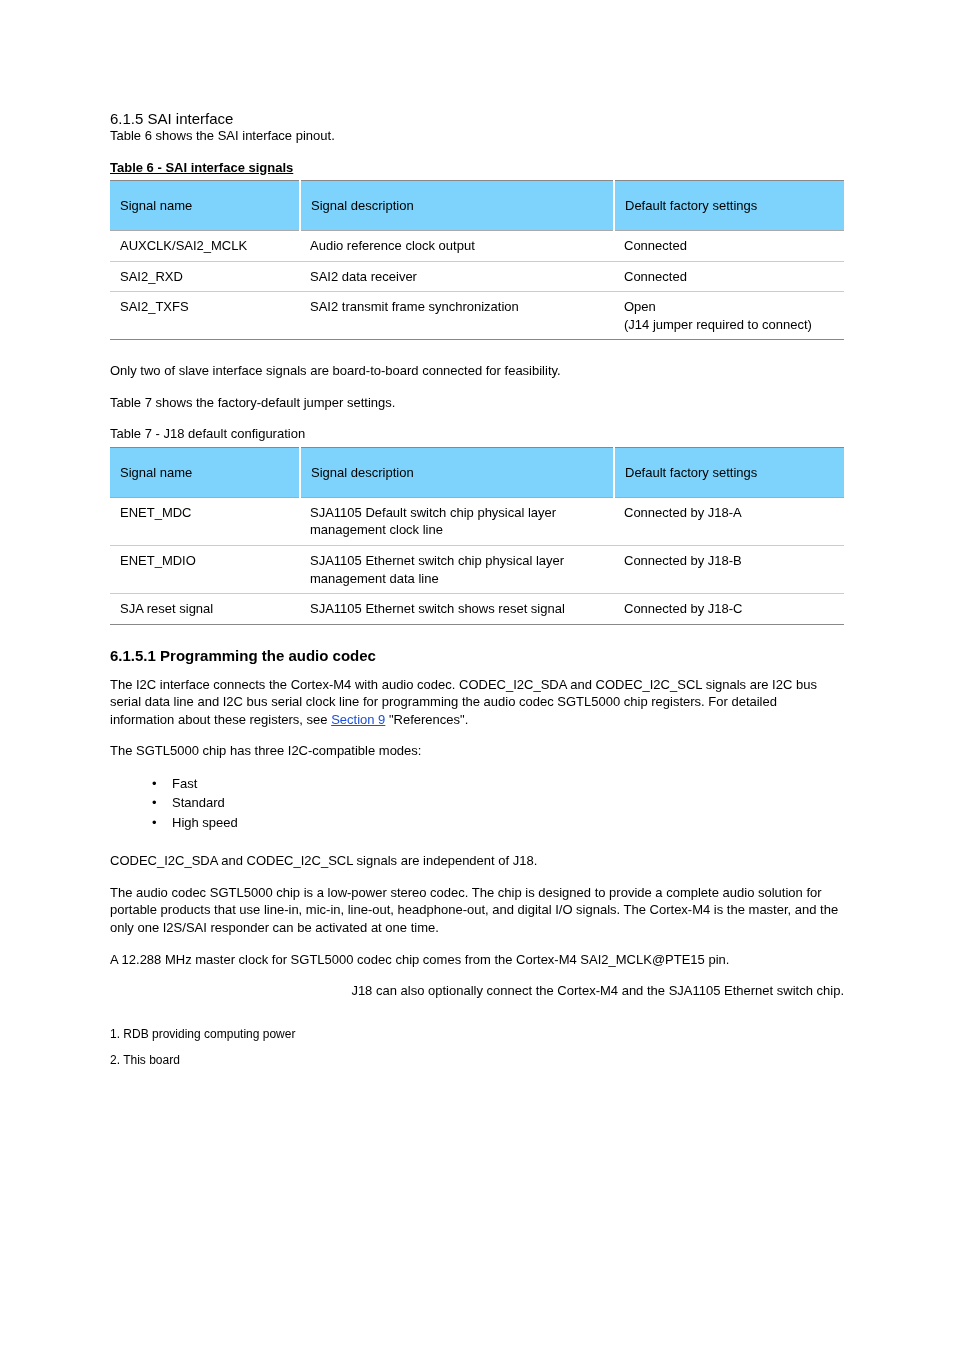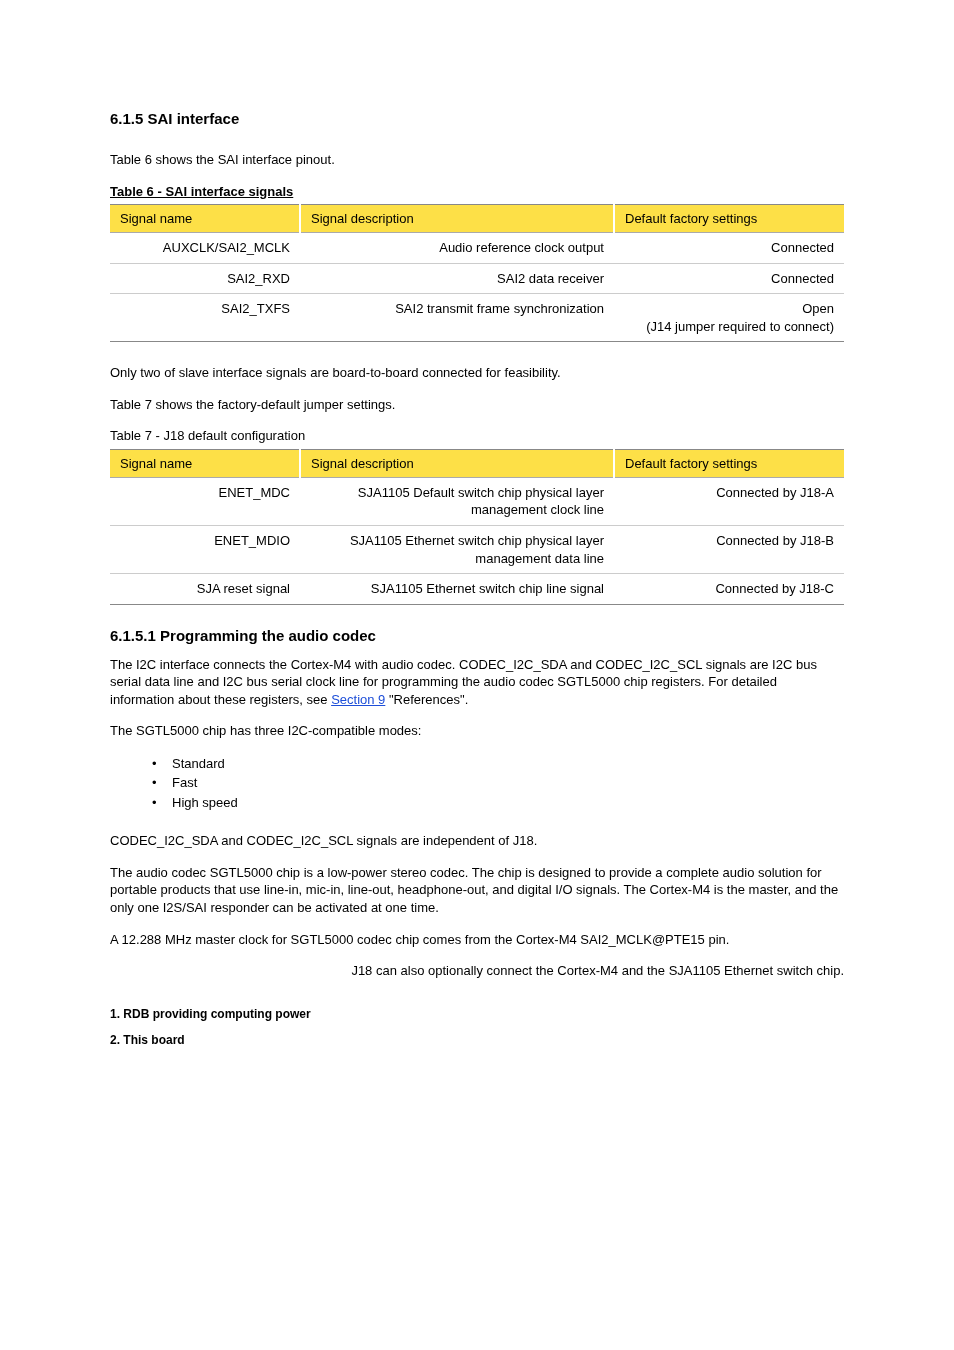--- a/index.html
+++ b/index.html
@@ -12,54 +12,53 @@
       height: 1350px;
       background: #ffffff;
       font-family: Arial, Helvetica, sans-serif;
       font-size: 13px;
       color: #000;
       padding: 110px 110px 60px 110px;
       position: relative;
     }
     .section-heading {
       font-size: 15px;
-      font-weight: bold;
-      margin-bottom: 24px;
+      font-weight: normal;
+      margin-bottom: 0;
     }
     .content-para {
       font-size: 13px;
       line-height: 1.35;
       margin-bottom: 14px;
     }
     table.data-table {
       width: 100%;
       border-collapse: collapse;
       margin-bottom: 22px;
       border-top: 1.5px solid #888;
       border-bottom: 1.5px solid #888;
     }
     table.data-table th {
-      background: #fde047;
+      background: #7dd3fc;
       text-align: left;
       font-weight: normal;
       font-size: 13px;
-      padding: 6px 10px;
+      padding: 17px 10px;
       border-bottom: 1px solid #aaa;
       border-right: 2px solid #fff;
     }
     table.data-table th:last-child {
       border-right: none;
     }
     table.data-table td {
       padding: 6px 10px;
       font-size: 13px;
       vertical-align: top;
       border-bottom: 1px solid #ccc;
       line-height: 1.35;
-      text-align: right;
     }
     table.data-table tr:last-child td {
       border-bottom: none;
     }
     .subheading {
       font-size: 15px;
       font-weight: bold;
       margin-top: 8px;
       margin-bottom: 12px;
     }
@@ -81,21 +80,20 @@
     ul.bullet-list li::before {
       content: "•";
       position: absolute;
       left: 0;
       font-size: 13px;
     }
     .footnote {
       font-size: 12px;
       line-height: 1.35;
       margin-bottom: 10px;
-      font-weight: bold;
     }
     .col-name { width: 190px; }
     .col-desc { width: auto; }
     .col-value { width: 230px; }
   </style>
 </head>
 <body>
 
 <div class="section-heading">6.1.5 SAI interface</div>
 
@@ -160,37 +158,37 @@
       <td>SJA1105 Default switch chip physical layer management clock line</td>
       <td>Connected by J18-A</td>
     </tr>
     <tr>
       <td>ENET_MDIO</td>
       <td>SJA1105 Ethernet switch chip physical layer management data line</td>
       <td>Connected by J18-B</td>
     </tr>
     <tr>
       <td>SJA reset signal</td>
-      <td>SJA1105 Ethernet switch chip line signal</td>
+      <td>SJA1105 Ethernet switch shows reset signal</td>
       <td>Connected by J18-C</td>
     </tr>
   </tbody>
 </table>
 
 <div class="subheading">6.1.5.1 Programming the audio codec</div>
 
 <p class="content-para">
   <span>The I2C interface connects the Cortex-M4 with audio codec. CODEC_I2C_SDA and CODEC_I2C_SCL signals are I2C bus serial data line and I2C bus serial clock line for programming the audio codec SGTL5000 chip registers. For detailed information about these registers, see </span><a href="#" class="link">Section 9</a><span> "References".</span>
 </p>
 
 <p class="content-para">The SGTL5000 chip has three I2C-compatible modes:</p>
 
 <ul class="bullet-list">
+  <li>Fast</li>
   <li>Standard</li>
-  <li>Fast</li>
   <li>High speed</li>
 </ul>
 
 <p class="content-para">CODEC_I2C_SDA and CODEC_I2C_SCL signals are independent of J18.</p>
 <p class="content-para">The audio codec SGTL5000 chip is a low-power stereo codec. The chip is designed to provide a complete audio solution for portable products that use line-in, mic-in, line-out, headphone-out, and digital I/O signals. The Cortex-M4 is the master, and the only one I2S/SAI responder can be activated at one time.</p>
 <p class="content-para">A 12.288 MHz master clock for SGTL5000 codec chip comes from the Cortex-M4 SAI2_MCLK@PTE15 pin.</p>
 <p class="content-para" style="margin-bottom:26px;text-align:right;">J18 can also optionally connect the Cortex-M4 and the SJA1105 Ethernet switch chip.</p>
 
 <p class="footnote">1. RDB providing computing power</p>
 <p class="footnote">2. This board</p>

